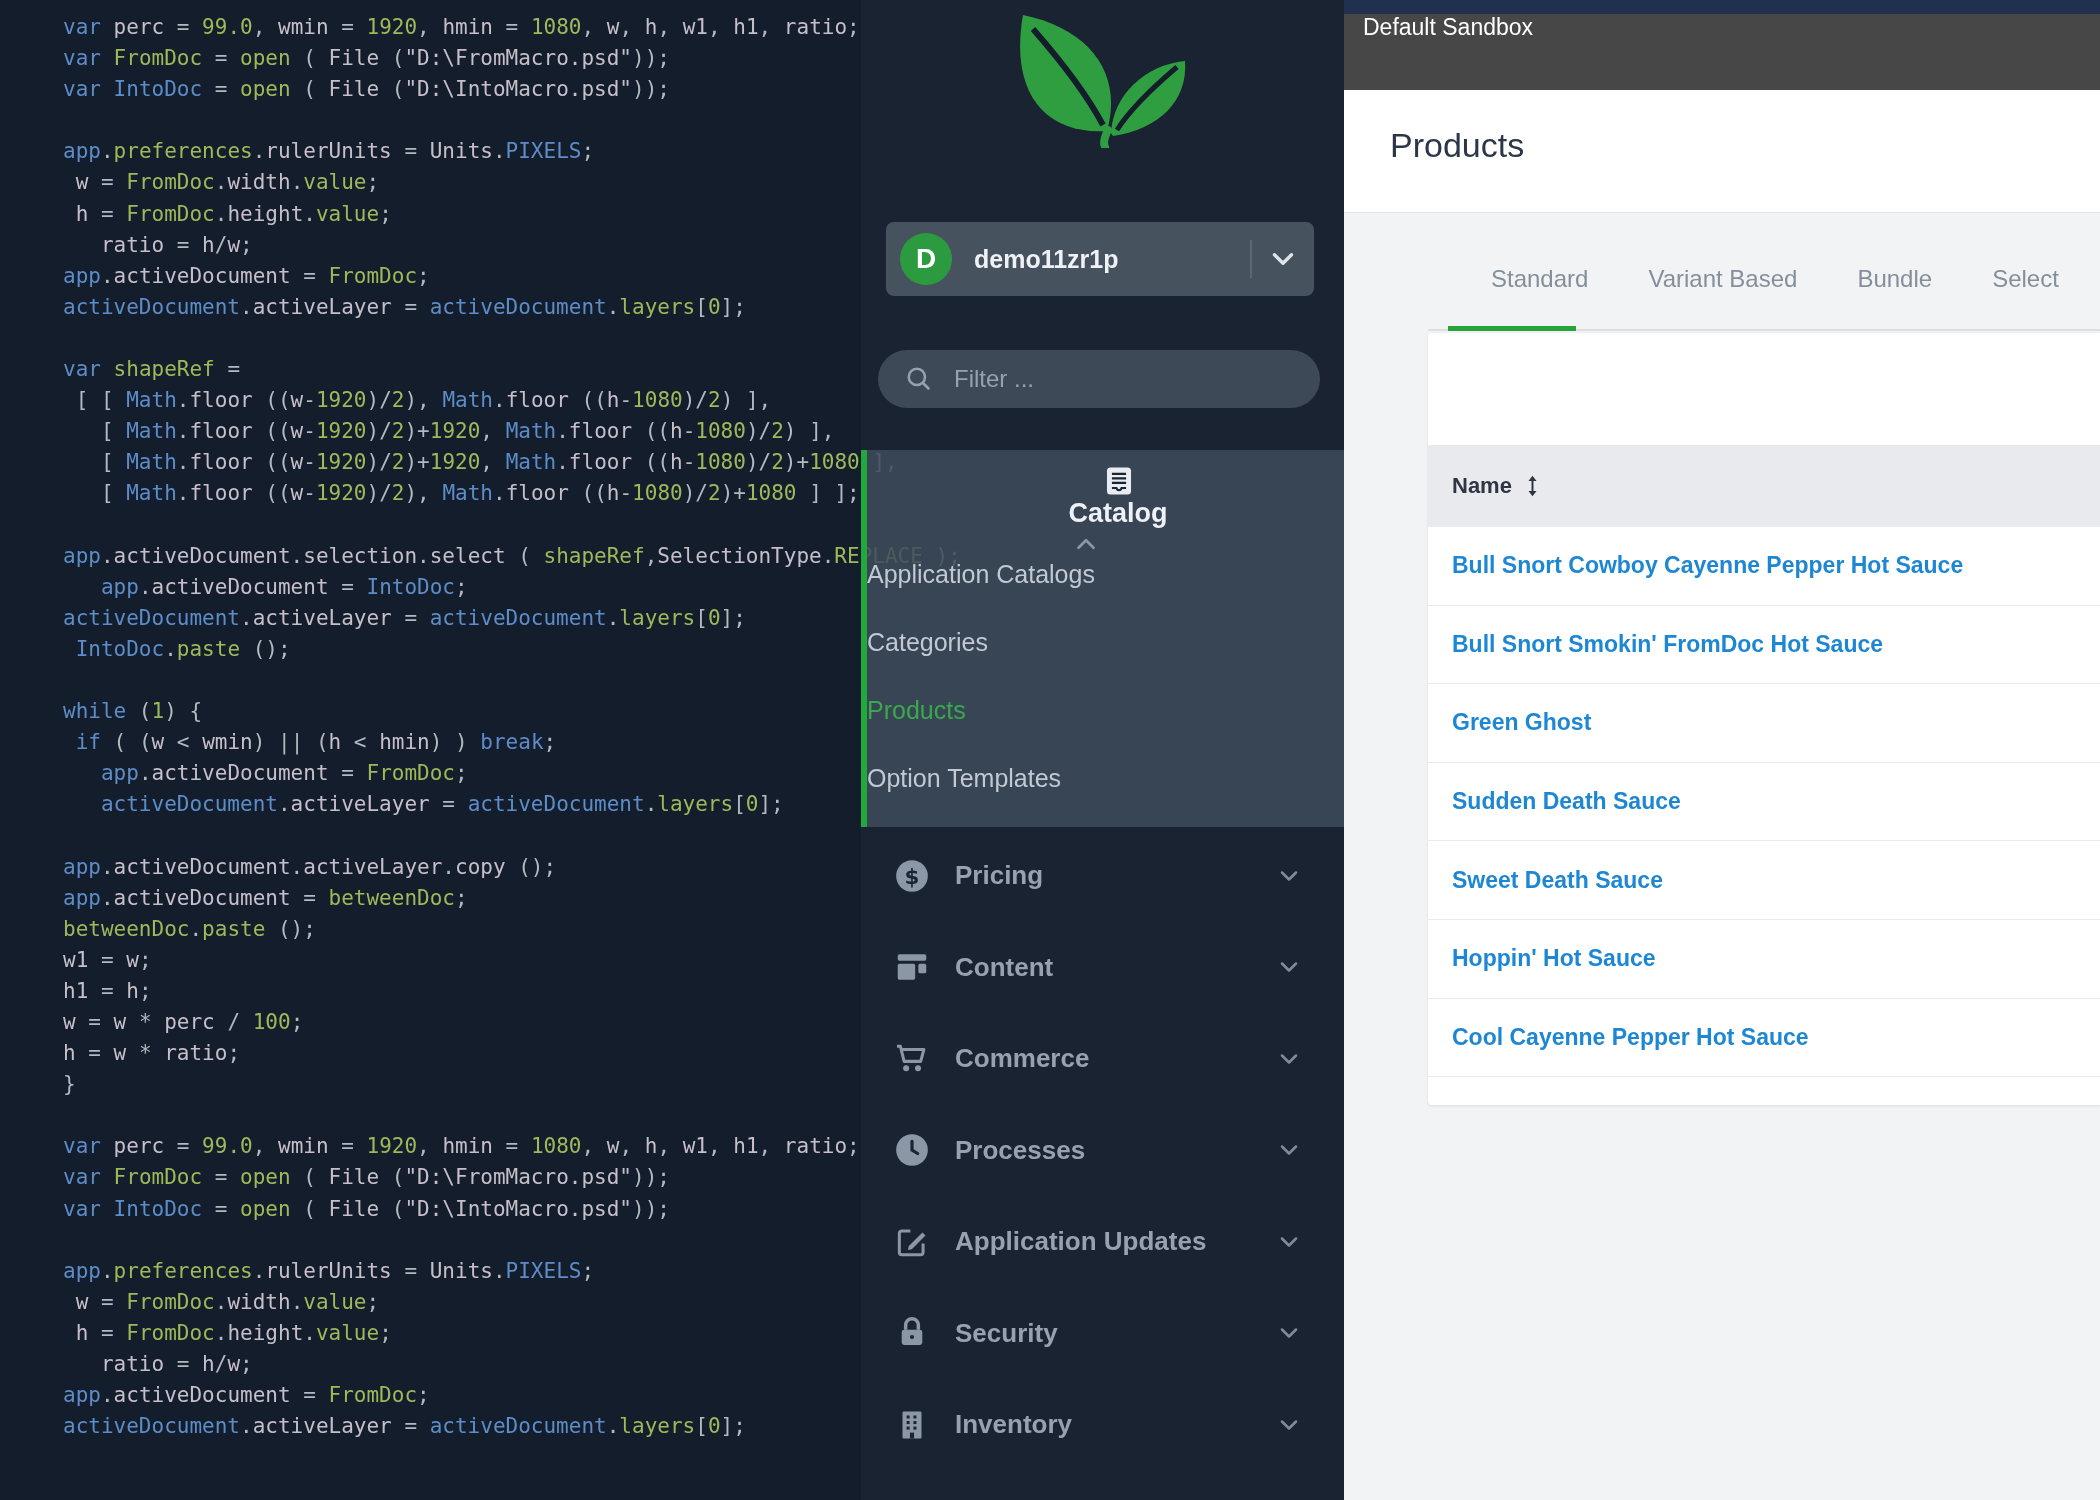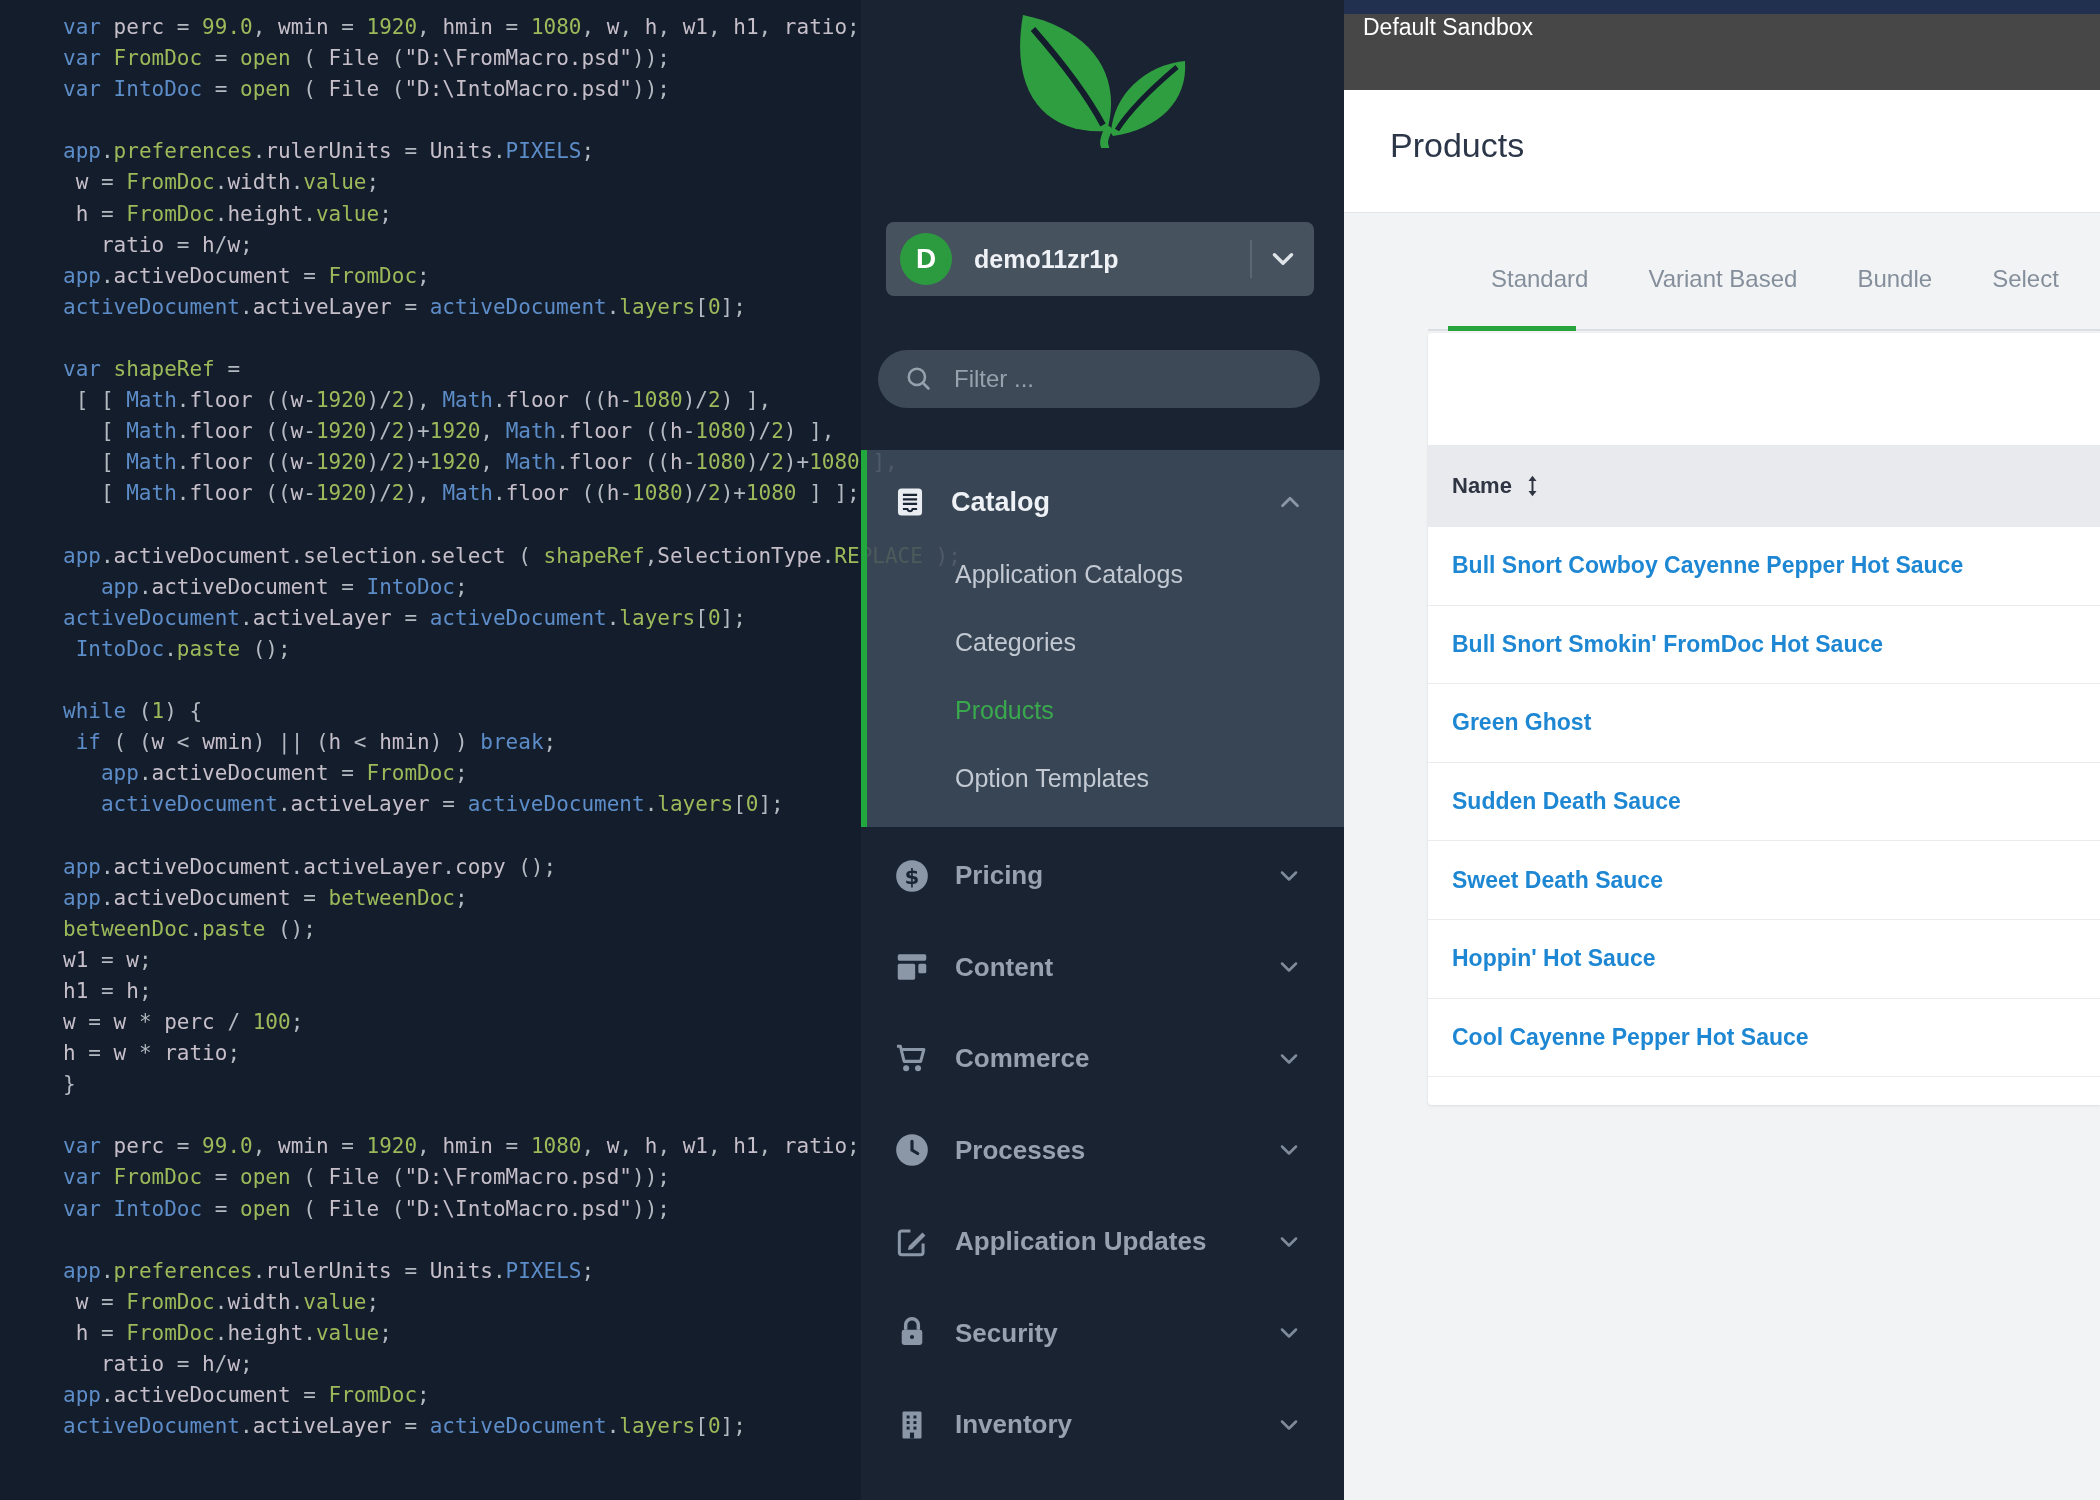--- a/index.html
+++ b/index.html
@@ -36,25 +36,25 @@
           border-radius:29px;display:flex;align-items:center;}
   .filter svg{margin-left:26px;}
   .filter input{background:transparent;border:none;outline:none;margin-left:18px;width:330px;
                 font-family:"Liberation Sans",sans-serif;font-size:24px;color:#c7cdd5;}
   .filter input::placeholder{color:#98a2ae;opacity:1;}
 
   
   .catalog-panel{position:absolute;left:861px;top:450px;width:484px;height:377px;
                  background:rgba(62,74,90,0.86);border-left:6px solid #22a93e;
                  box-sizing:border-box;padding-top:14px;}
-  .cat-head{height:76px;display:flex;align-items:center;cursor:pointer;}
+  .cat-head{height:76px;display:flex;align-items:center;cursor:pointer;flex-direction:column;}
   .cat-head .cat-icon{margin-left:26px;width:34px;height:34px;}
   .cat-head .cat-label{margin-left:24px;color:#eef1f5;font-size:27px;font-weight:bold;flex:1;}
   .cat-head .cat-chev{width:30px;height:30px;margin-right:40px;}
-  .sub-item{height:68px;line-height:68px;padding-left:88px;color:#c2c9d3;font-size:25px;cursor:pointer;}
+  .sub-item{height:68px;line-height:68px;color:#c2c9d3;font-size:25px;cursor:pointer;}
   .sub-item.active{color:#3aa94d;}
 
   
   .menu{position:absolute;left:861px;top:830px;width:484px;}
   .menu-item{height:91.5px;display:flex;align-items:center;cursor:pointer;}
   .mi-icon{margin-left:32px;width:38px;height:38px;}
   .mi-icon svg{width:38px;height:38px;}
   .mi-label{margin-left:24px;color:#97a1b0;font-size:26px;font-weight:600;flex:1;}
   .mi-chev{width:28px;height:28px;margin-right:42px;}
 

